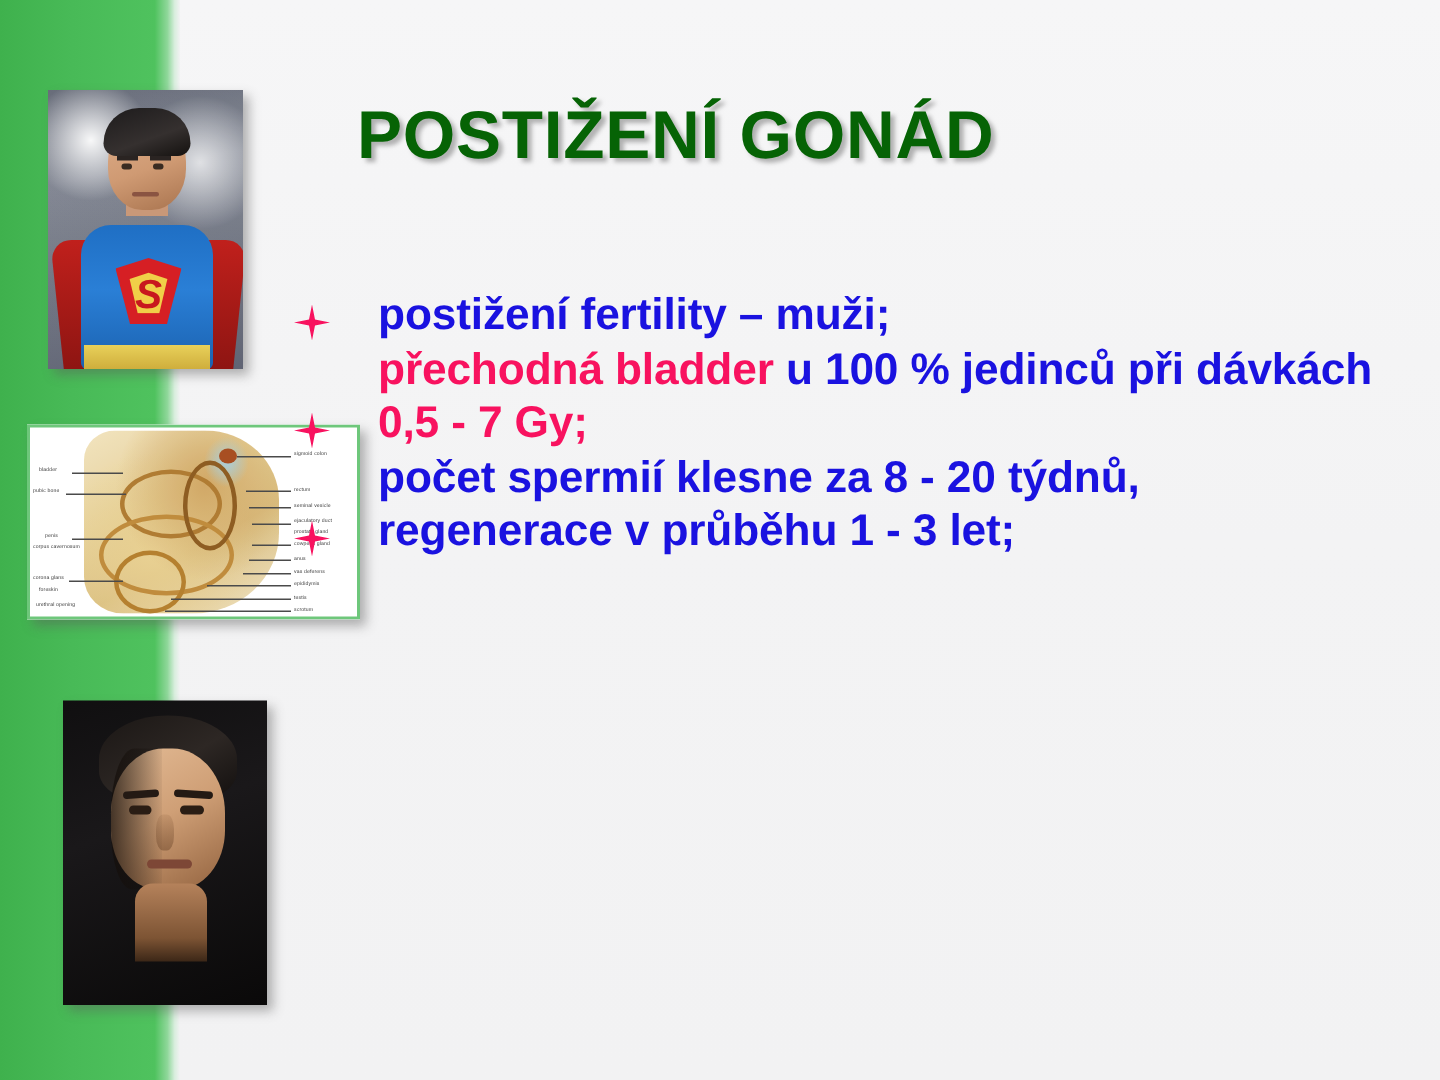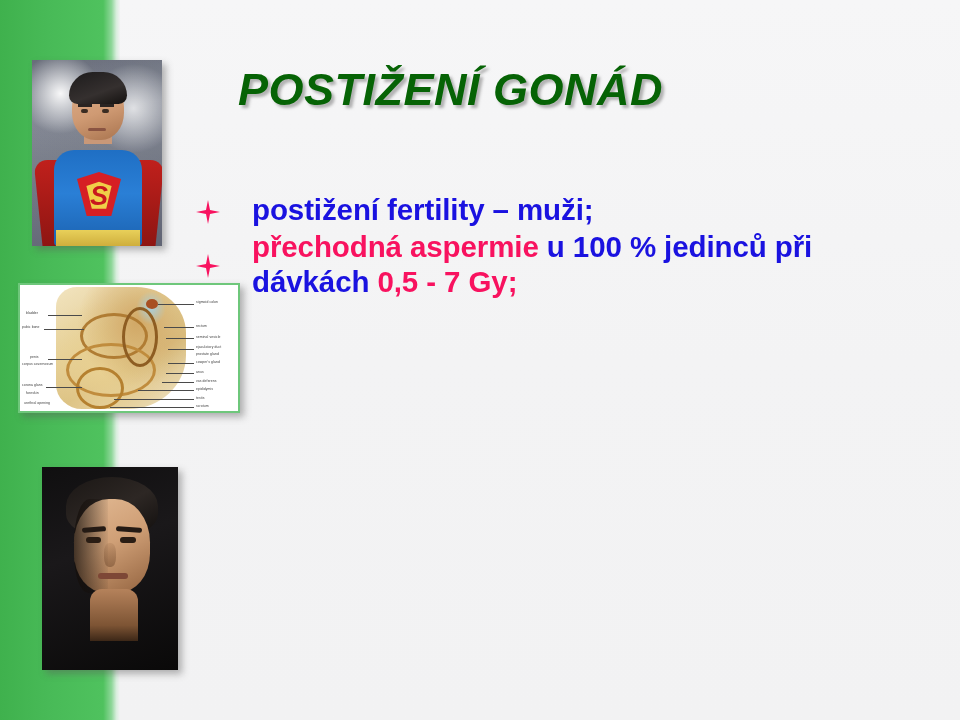--- a/index.html
+++ b/index.html
@@ -37,34 +37,33 @@
   #title {
     position: absolute;
     left: 238px;
     top: 64px;
     font-size: 45px;
     font-weight: bold;
     letter-spacing: 0.5px;
     color: #066305;
     text-shadow: 3px 3px 3px rgba(120,120,120,0.55);
     white-space: nowrap;
-    font-style: italic;
   }
 
   
   #bullets {
     position: absolute;
     left: 196px;
     top: 192px;
     width: 720px;
   }
   .bullet-row {
     position: relative;
     display: flex;
-    align-items: center;
+    align-items: flex-end;
     margin-bottom: 2px;
   }
   .bullet-mark {
     flex: 0 0 auto;
     width: 56px;
     padding-top: 4px;
     text-align: left;
   }
   .bullet-mark svg { display: block; }
   .bullet-text {
@@ -393,20 +392,30 @@
     </div>
 
 
     <div class="bullet-row">
       <span class="bullet-mark">
         <svg width="24" height="24" viewBox="0 0 24 24" aria-hidden="true">
           <path d="M12 0 L14 10 L24 12 L14 14 L12 24 L10 14 L0 12 L10 10 Z" fill="#f8125f"></path>
         </svg>
       </span>
       <span class="bullet-text">
-        <span class="pink">přechodná aspermie </span><span class="blue">u 100 % jedinců při dávkách </span><span class="pink">0,5 - 7 Gy;</span>
+        <span class="pink">přechodná bladder </span><span class="blue">u 100 % jedinců při dávkách </span><span class="pink">0,5 - 7 Gy;</span>
       </span>
     </div>
 
+    <div class="bullet-row">
+      <span class="bullet-mark">
+        <svg width="24" height="24" viewBox="0 0 24 24" aria-hidden="true">
+          <path d="M12 0 L14 10 L24 12 L14 14 L12 24 L10 14 L0 12 L10 10 Z" fill="#f8125f"></path>
+        </svg>
+      </span>
+      <span class="bullet-text">
+        <span class="blue">počet spermií klesne za 8 - 20 týdnů, regenerace v průběhu 1 - 3 let;</span>
+      </span>
+    </div>
 
 
   </div>
 </div>
 
 </body></html>

